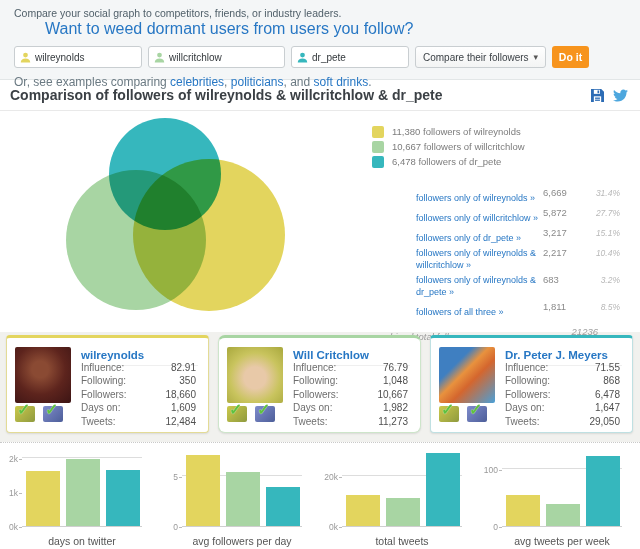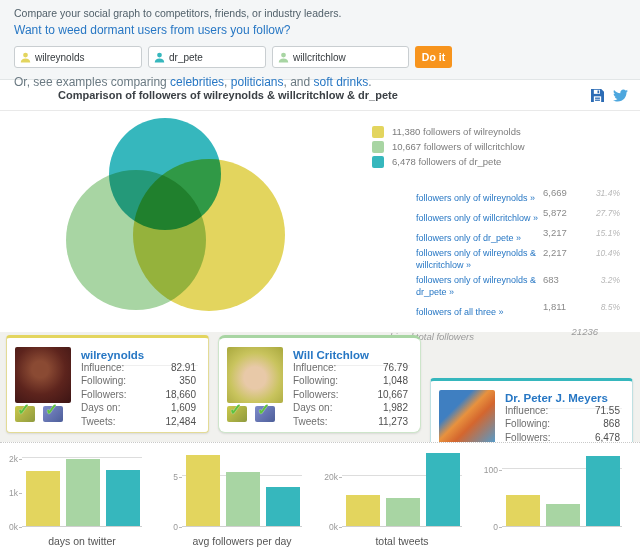--- a/index.html
+++ b/index.html
@@ -3,36 +3,36 @@
 <meta charset="utf-8">
 <style>
   * { margin:0; padding:0; box-sizing:border-box; }
   html,body { background:#fff; }
   body { font-family:"Liberation Sans", sans-serif; }
   .page { position:relative; width:640px; height:549px; overflow:hidden; background:#fff; }
 
   
   .top { height:80px; background:#f4f6f7; border-bottom:1px solid #e2e6e7; padding:6px 0 12px 14px; }
   .intro { font-size:10.5px; color:#51606a; line-height:14px; }
-  .weed-link { font-size:12px; color:#2777c4; text-decoration:none; line-height:14px; display:inline-block; }
+  .weed-link { font-size:16px; color:#2777c4; text-decoration:none; line-height:14px; display:inline-block;margin-left:31px; }
   .form-row { display:flex; gap:6px; margin-top:8px; align-items:center; }
   .input-wrap { position:relative; height:22px; background:#fff; border:1px solid #c9ced1; border-radius:3px; }
   .input-wrap svg { position:absolute; left:5px; top:5px; }
   .input-wrap input { position:absolute; left:20px; top:0; right:2px; height:20px; border:none; outline:none; font-family:"Liberation Sans",sans-serif; font-size:10px; color:#33383c; background:transparent; }
   .iw0 { width:128px; } .iw1 { width:137px; } .iw2 { width:118px; }
   .select-box { width:131px; height:22px; background:linear-gradient(#ffffff,#f3f4f4); border:1px solid #c9ced1; border-radius:3px; display:flex; align-items:center; justify-content:space-between; padding:0 7px; cursor:pointer; }
   .select-box .sel-label { font-size:10px; color:#3c4247; }
   .select-box .caret { font-size:9px; color:#555; }
   .doit-btn { width:37px; height:22px; background:#f7941d; border:none; border-radius:3px; color:#fff; font-family:"Liberation Sans",sans-serif; font-size:10.5px; font-weight:bold; cursor:pointer; }
   .examples { margin-top:7px; font-size:12px; color:#6b7a83; }
   .examples a { color:#2777c4; text-decoration:none; }
 
   
   .header-bar { height:31px; background:#fff; border-bottom:1px solid #e9e9e9; display:flex; align-items:center; padding:0 10px; }
-  .header-bar h1 { font-size:11px; font-weight:bold; color:#3b4045; flex:1;margin-left:48px; }
+  .header-bar h1 { font-size:14px; font-weight:bold; color:#3b4045; flex:1; }
   .header-icons { display:flex; gap:9px; align-items:center; padding-right:2px; }
   .header-icons span { cursor:pointer; display:inline-flex; }
 
   
   .venn-section { position:relative; height:221px; background:#fff; }
   .circle { position:absolute; border-radius:50%; mix-blend-mode:multiply; }
   .circle-wil  { left:133px; top:48px; width:152px; height:152px; background:var(--c0); }
   .circle-will { left:66px;  top:59px; width:140px; height:140px; background:var(--c1); }
   .circle-pete { left:109px; top:7px;  width:112px; height:112px; background:var(--c2); }
 
@@ -89,33 +89,37 @@
     <div class="intro">Compare your social graph to competitors, friends, or industry leaders.</div>
     <a class="weed-link" href="#">Want to weed dormant users from users you follow?</a>
     <div class="form-row">
       <div class="input-wrap iw0">
         <span><svg width="11" height="11" viewBox="0 0 12 12" style="fill:var(--c0)">
               <circle cx="6" cy="3.4" r="2.6"></circle>
               <path d="M0.8 11.5c0-2.9 2.3-4.4 5.2-4.4s5.2 1.5 5.2 4.4z"></path>
             </svg></span>
         <input value="wilreynolds" style="">
       </div>
+      <div class="input-wrap iw1">
+        <span><svg width="11" height="11" viewBox="0 0 12 12" style="fill:var(--c1)">
+              <circle cx="6" cy="3.4" r="2.6"></circle>
+              <path d="M0.8 11.5c0-2.9 2.3-4.4 5.2-4.4s5.2 1.5 5.2 4.4z"></path>
+            </svg></span>
+        <input value="willcritchlow" style="">
+      </div>
       <div class="input-wrap iw2">
         <span><svg width="11" height="11" viewBox="0 0 12 12" style="fill:var(--c2)">
               <circle cx="6" cy="3.4" r="2.6"></circle>
               <path d="M0.8 11.5c0-2.9 2.3-4.4 5.2-4.4s5.2 1.5 5.2 4.4z"></path>
             </svg></span>
         <input value="dr_pete" style="">
       </div>
-      <div class="input-wrap iw1">
-        <span><svg width="11" height="11" viewBox="0 0 12 12" style="fill:var(--c1)">
-              <circle cx="6" cy="3.4" r="2.6"></circle>
-              <path d="M0.8 11.5c0-2.9 2.3-4.4 5.2-4.4s5.2 1.5 5.2 4.4z"></path>
-            </svg></span>
-        <input value="willcritchlow" style="">
+      <div class="select-box">
+        <span class="sel-label">Compare their followers</span>
+        <span class="caret">▾</span>
       </div>
       <button class="doit-btn">Do it</button>
     </div>
     <div class="examples"><span>Or, see examples comparing </span><a href="#">celebrities</a><span>, </span><a href="#">politicians</a><span>, and </span><a href="#">soft drinks</a><span>.</span></div>
   </section>
 
   <section class="header-bar">
     <h1>Comparison of followers of wilreynolds &amp; willcritchlow &amp; dr_pete</h1>
     <div class="header-icons">
       <span>
@@ -234,21 +238,21 @@
         </div>
         <div class="thumbs">
           <span class="thumb thumb-a">
             <span class="check">✓</span>
           </span>
           <span class="thumb thumb-b">
             <span class="check">✓</span>
           </span>
         </div>
       </div>
-      <div class="card card2" style="border-top-color: rgb(54, 183, 189); margin-top: 43px;">
+      <div class="card card2" style="border-top-color: rgb(54, 183, 189);">
         <div class="avatar av2"></div>
         <div class="card-name"><a href="#">Dr. Peter J. Meyers</a></div>
         <div class="card-stats">
           <div class="cstat">
             <span class="cl">Influence:</span>
             <span class="cv">71.55</span>
           </div>
           <div class="cstat">
             <span class="cl">Following:</span>
             <span class="cv">868</span>
@@ -323,16 +327,17 @@
         <div class="plot">
           <div class="gridline" style="bottom: 56.5217px;"></div>
           <div class="bar" style="left: 4px; height: 30.6913px; background: rgb(227, 213, 94);"></div>
           <div class="bar" style="left: 44px; height: 22.4957px; background: rgb(168, 213, 163);"></div>
           <div class="bar" style="left: 84px; height: 69.8043px; background: rgb(54, 183, 189);"></div>
         </div>
         <span class="tick-label" style="top: 79px;">0</span>
         <div class="tick-mark" style="top: 84px;"></div>
         <span class="tick-label" style="top: 22.4783px;">100</span>
         <div class="tick-mark" style="top: 27.4783px;"></div>
+        <div class="chart-title">avg tweets per week</div>
       </div>
     </section>
 
 </div>
 
 </body></html>

